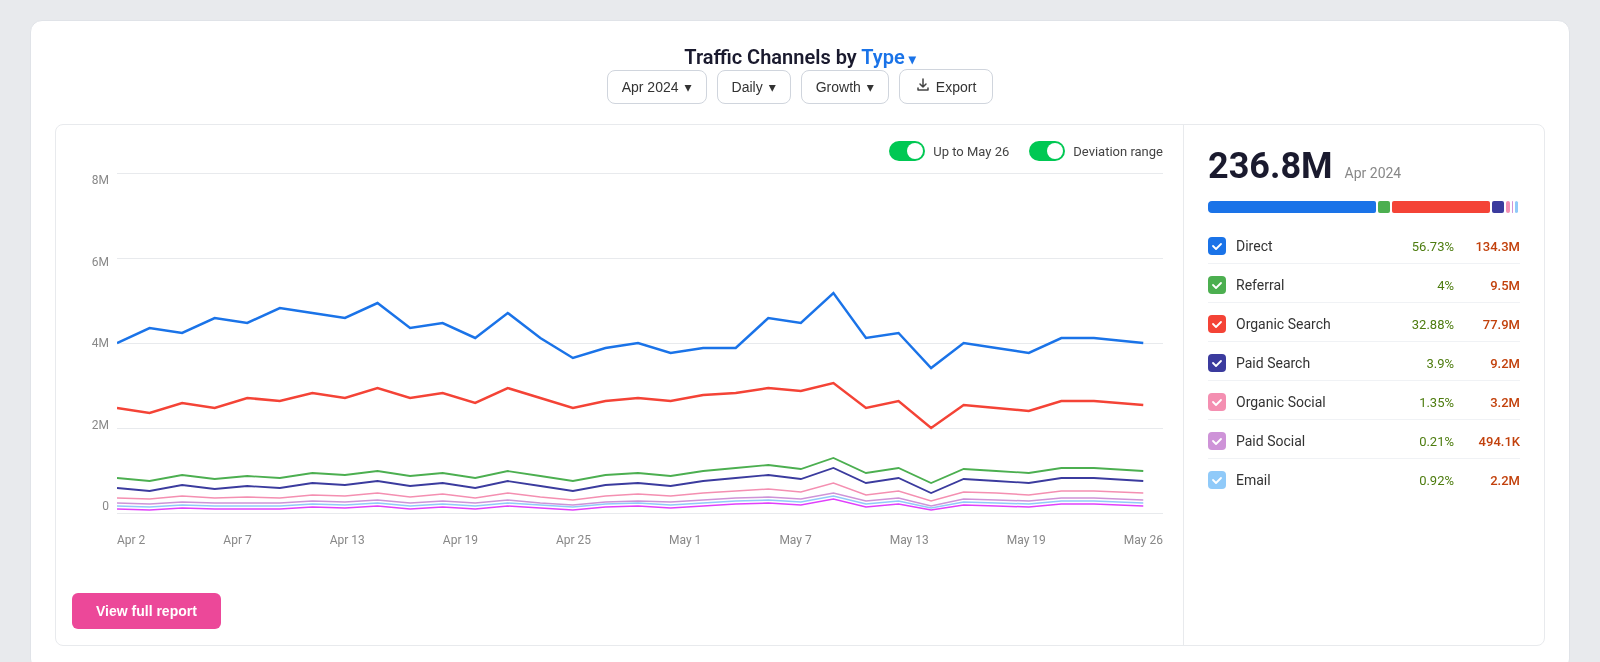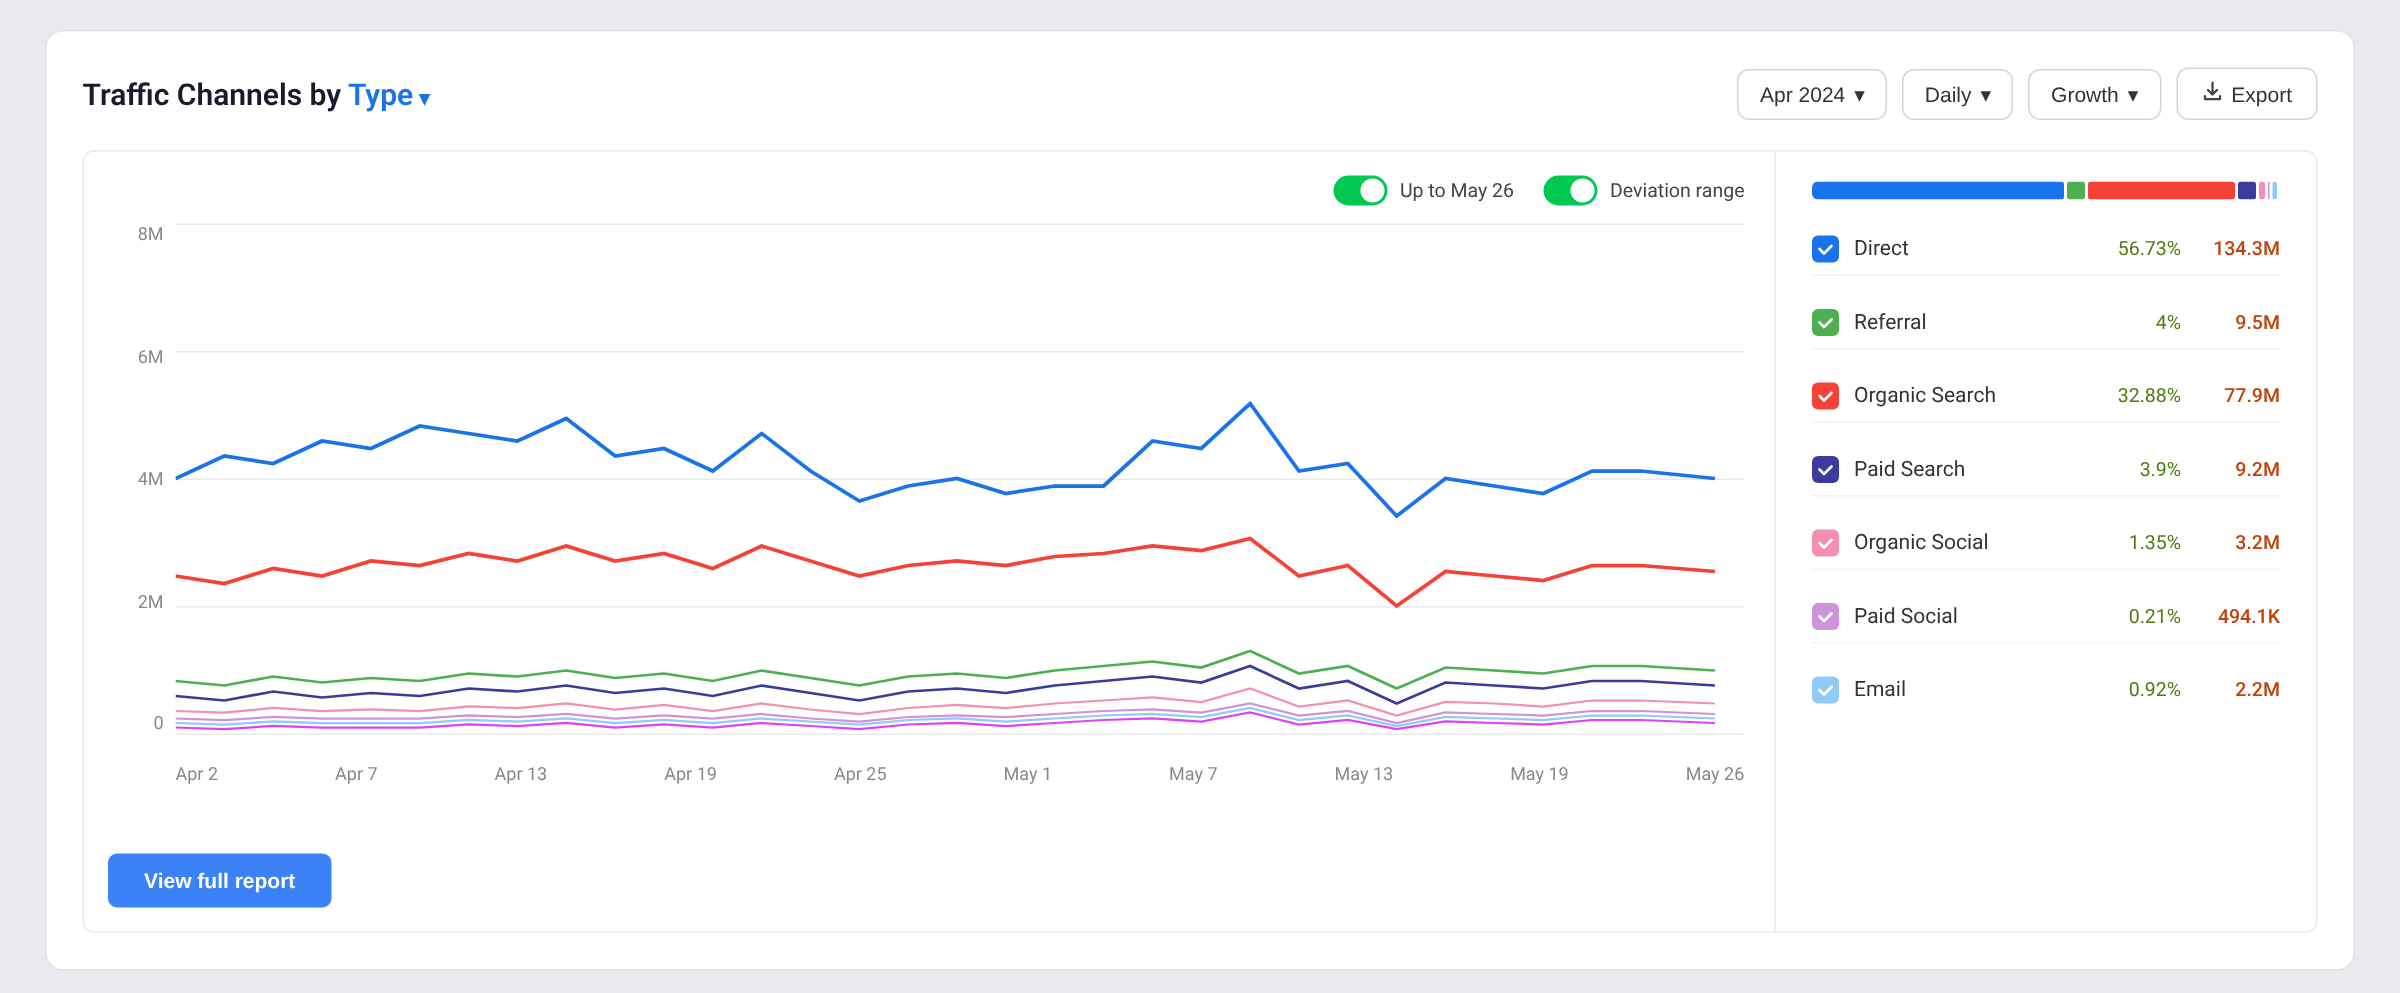--- a/index.html
+++ b/index.html
@@ -17,20 +17,21 @@
       border-radius: 12px;
       border: 1px solid #e0e3e8;
       width: 1540px;
       padding: 24px;
     }
     .header {
       display: flex;
       align-items: center;
       justify-content: space-between;
       margin-bottom: 20px;
+      flex-direction: column;
     }
     .title {
       font-size: 20px;
       font-weight: 600;
       color: #1a1a2e;
     }
     .title-type {
       color: #1a73e8;
     }
     .chevron {
@@ -162,21 +163,21 @@
       display: flex;
       justify-content: space-between;
       align-items: flex-start;
       padding-top: 20px;
       font-size: 12px;
       color: #888;
     }
     .view-report-btn {
       margin-top: 20px;
       padding: 10px 24px;
-      background: #3b82f6;
+      background: #ec4899;
       color: #fff;
       border: none;
       border-radius: 6px;
       font-size: 14px;
       font-weight: 600;
       cursor: pointer;
     }
     .legend-section {
       width: 360px;
       padding: 20px 24px;
@@ -205,21 +206,21 @@
       margin-bottom: 16px;
       gap: 2px;
     }
     .legend-bar-segment {
       height: 100%;
       border-radius: 2px;
     }
     .legend-items {
       display: flex;
       flex-direction: column;
-      gap: 14px;
+      gap: 4px;
     }
     .legend-item {
       display: flex;
       align-items: center;
       padding: 8px 0;
       border-bottom: 1px solid #f0f2f5;
       gap: 10px;
     }
     .legend-item:last-child { border-bottom: none; }
     .legend-checkbox {
@@ -353,20 +354,24 @@
       </div>
 
       <div style="margin-top: 20px;">
         <button class="view-report-btn">
           <span>View full report</span>
         </button>
       </div>
     </div>
 
     <div class="legend-section">
+      <div class="legend-total">
+        <span class="legend-total-value">236.8M</span>
+        <span class="legend-total-period">Apr 2024</span>
+      </div>
 
       <div class="legend-bar">
         <div class="legend-bar-segment" style="width:56.73%; background:#1a73e8;"></div>
         <div class="legend-bar-segment" style="width:4%; background:#4caf50;"></div>
         <div class="legend-bar-segment" style="width:32.88%; background:#f44336;"></div>
         <div class="legend-bar-segment" style="width:3.9%; background:#3b3b9e;"></div>
         <div class="legend-bar-segment" style="width:1.35%; background:#f48fb1;"></div>
         <div class="legend-bar-segment" style="width:0.5%; background:#ce93d8;"></div>
         <div class="legend-bar-segment" style="width:0.92%; background:#90caf9;"></div>
         <div class="legend-bar-segment" style="width:0.1%; background:#e040fb;"></div>

